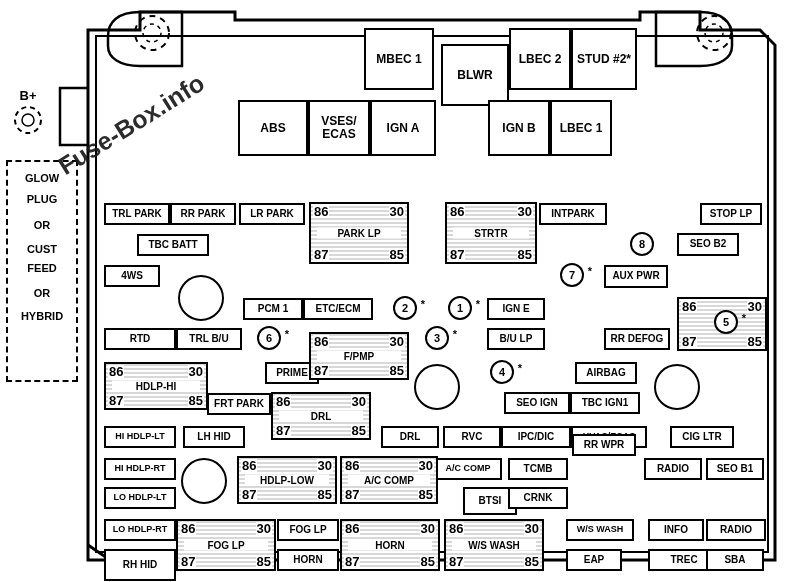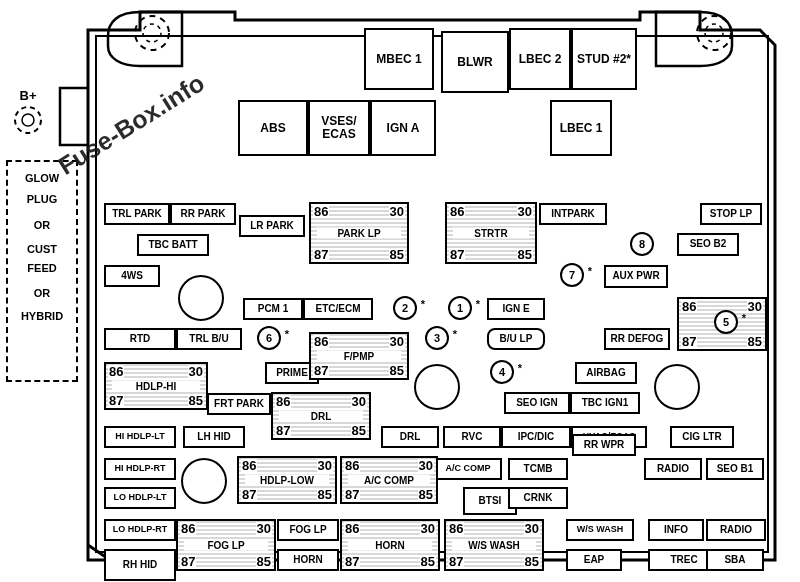--- a/index.html
+++ b/index.html
@@ -67,50 +67,53 @@
   <div class="plain" style="left:8px;top:243px;width:68px;">CUST</div>
   <div class="plain" style="left:8px;top:262px;width:68px;">FEED</div>
   <div class="plain" style="left:8px;top:287px;width:68px;">OR</div>
   <div class="plain" style="left:8px;top:310px;width:68px;">HYBRID</div>
 
   <div class="wm" style="left:48px;top:110px;">Fuse-Box.info</div>
 
   <div class="abs box big" style="left:364px;top:28px;width:70px;height:62px;">
       <span>MBEC 1</span>
     </div>
-  <div class="abs box big" style="left:441px;top:31px;width:68px;height:62px;">
+  <div class="abs box big" style="left:441px;top:44px;width:68px;height:62px;">
       <span>BLWR</span>
     </div>
   <div class="abs box big" style="left:509px;top:28px;width:62px;height:62px;">
       <span>LBEC 2</span>
     </div>
   <div class="abs box big" style="left:571px;top:28px;width:66px;height:62px;">
       <span>STUD #2*</span>
     </div>
 
   <div class="abs box big" style="left:238px;top:100px;width:70px;height:56px;">
       <span>ABS</span>
     </div>
   <div class="abs box big" style="left:370px;top:100px;width:66px;height:56px;">
       <span>IGN A</span>
     </div>
   <div class="abs box big" style="left:308px;top:100px;width:62px;height:56px;">
       <span>VSES/ ECAS</span>
     </div>
+  <div class="abs box big" style="left:488px;top:100px;width:62px;height:56px;">
+      <span>IGN B</span>
+    </div>
   <div class="abs box big" style="left:550px;top:100px;width:62px;height:56px;">
       <span>LBEC 1</span>
     </div>
 
   <div class="abs box lbl" style="left:104px;top:203px;width:66px;height:22px;">
       <span>TRL PARK</span>
     </div>
   <div class="abs box lbl" style="left:170px;top:203px;width:66px;height:22px;">
       <span>RR PARK</span>
     </div>
-  <div class="abs box lbl" style="left:239px;top:203px;width:66px;height:22px;margin-top:12px;">
+  <div class="abs box lbl" style="left:239px;top:203px;width:66px;height:22px;">
       <span>LR PARK</span>
     </div>
   <div class="abs box lbl" style="left:539px;top:203px;width:68px;height:22px;">
       <span>INTPARK</span>
     </div>
   <div class="abs box lbl" style="left:700px;top:203px;width:62px;height:22px;">
       <span>STOP LP</span>
     </div>
 
   <div class="abs box lbl" style="left:137px;top:234px;width:72px;height:22px;">
@@ -136,21 +139,21 @@
   <div class="abs box lbl" style="left:487px;top:298px;width:58px;height:22px;">
       <span>IGN E</span>
     </div>
 
   <div class="abs box lbl" style="left:104px;top:328px;width:72px;height:22px;">
       <span>RTD</span>
     </div>
   <div class="abs box lbl" style="left:176px;top:328px;width:66px;height:22px;">
       <span>TRL B/U</span>
     </div>
-  <div class="abs box lbl" style="left:487px;top:328px;width:58px;height:22px;border-radius:8px;">
+  <div class="abs box lbl" style="left:487px;top:328px;width:58px;height:22px;">
       <span>B/U LP</span>
     </div>
   <div class="abs box lbl" style="left:604px;top:328px;width:66px;height:22px;">
       <span>RR DEFOG</span>
     </div>
 
   <div class="abs box lbl" style="left:265px;top:362px;width:54px;height:22px;">
       <span>PRIME</span>
     </div>
   <div class="abs box lbl" style="left:575px;top:362px;width:62px;height:22px;">

